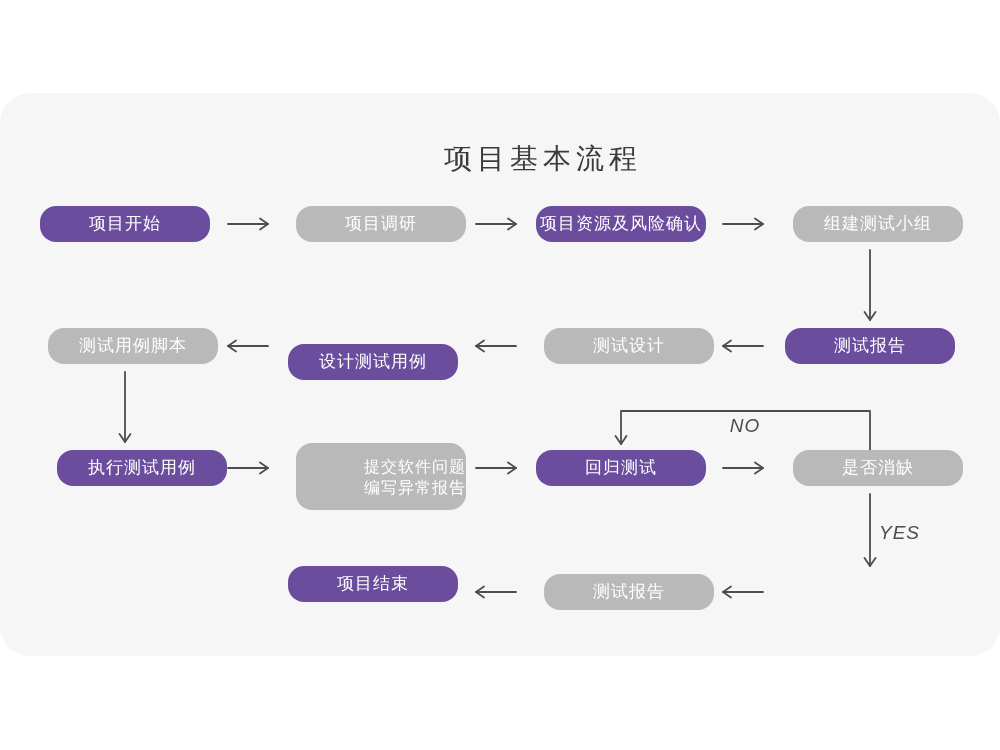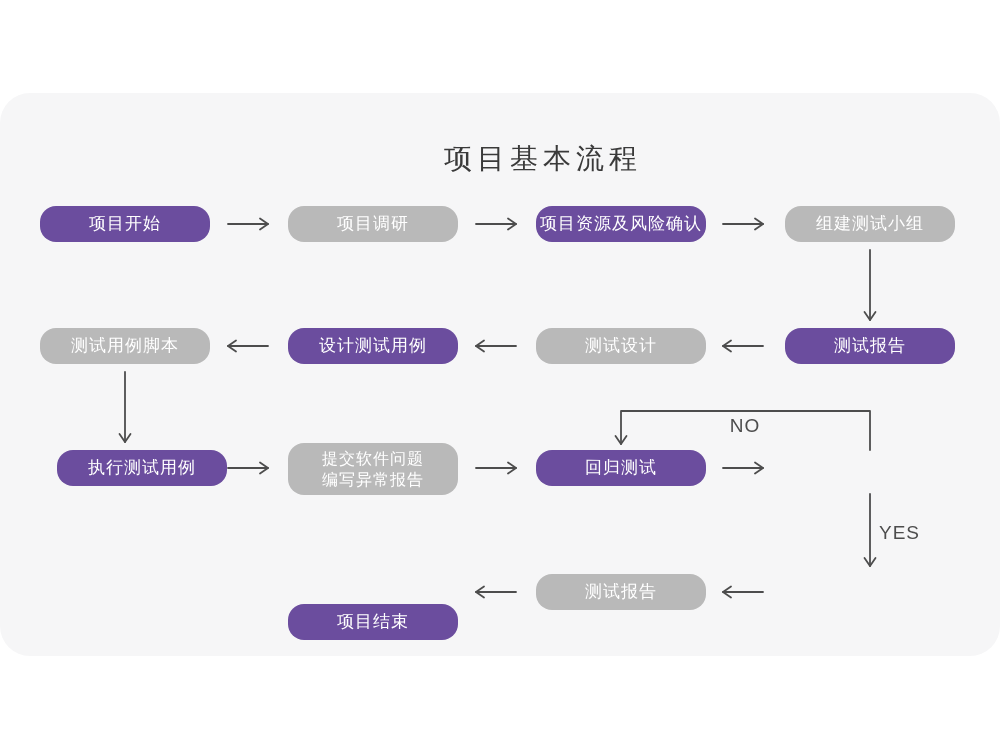--- a/index.html
+++ b/index.html
@@ -46,42 +46,43 @@
     flex-direction: column;
     align-items: center;
     justify-content: center;
     color: var(--text_on_node, #ffffff);
     font-size: 17px;
     letter-spacing: 1px;
     line-height: 22px;
     text-align: center;
   }
   .node--primary { background: var(--primary, #6b4d9e); }
-  .node--inactive { background: var(--inactive, #b9b9b9); }
-  .node--tall { height: 52px; font-size: 16px; line-height: 21px; }
+  .node--inactive { background: var(--inactive, #b9b9b9); margin-left: 8px; }
+  .node--tall { height: 67px; font-size: 16px; line-height: 21px; align-items: flex-end; }
   svg.connectors {
     position: absolute;
     left: 0;
     top: 0;
     width: 1000px;
     height: 750px;
     pointer-events: none;
   }
   svg.connectors path {
     stroke: var(--arrow, #4d4d4d);
     stroke-width: 1.8;
     fill: none;
     stroke-linecap: round;
     stroke-linejoin: round;
   }
   .edge-label {
     position: absolute;
     font-size: 19px;
     color: var(--arrow, #4d4d4d);
     letter-spacing: 1px;
+    font-style: italic;
   }
   .edge-label--no {
     left: 745px;
     top: 415px;
     transform: translateX(-50%);
   }
   .edge-label--yes {
     left: 879px;
     top: 522px;
     text-align: right;
@@ -169,27 +170,28 @@
 
   <div class="edge-label edge-label--no">NO</div>
   <div class="edge-label edge-label--yes">YES</div>
 
   <div class="node node--primary" style="left:40px;top:206px">项目开始</div>
   <div class="node node--inactive" style="left:288px;top:206px">项目调研</div>
   <div class="node node--primary" style="left:536px;top:206px">项目资源及风险确认</div>
   <div class="node node--inactive" style="left:785px;top:206px">组建测试小组</div>
 
   <div class="node node--inactive" style="left:40px;top:328px">测试用例脚本</div>
-  <div class="node node--primary" style="left:288px;top:328px">设计测试用例</div>
+  <div class="node node--primary" style="left:288px;top:344px">设计测试用例</div>
   <div class="node node--inactive" style="left:536px;top:328px">测试设计</div>
   <div class="node node--primary" style="left:785px;top:328px">测试报告</div>
 
   <div class="node node--primary" style="left:57px;top:450px">执行测试用例</div>
   <div class="node node--inactive node--tall" style="left:288px;top:443px">
     <span>提交软件问题</span>
     <span>编写异常报告</span>
   </div>
   <div class="node node--primary" style="left:536px;top:450px">回归测试</div>
+  <div class="node node--inactive" style="left:785px;top:450px">是否消缺</div>
 
   <div class="node node--inactive" style="left:536px;top:574px">测试报告</div>
-  <div class="node node--primary" style="left:288px;top:604px">项目结束</div>
+  <div class="node node--primary" style="left:288px;top:566px">项目结束</div>
 
 </div>
 
 </body></html>

